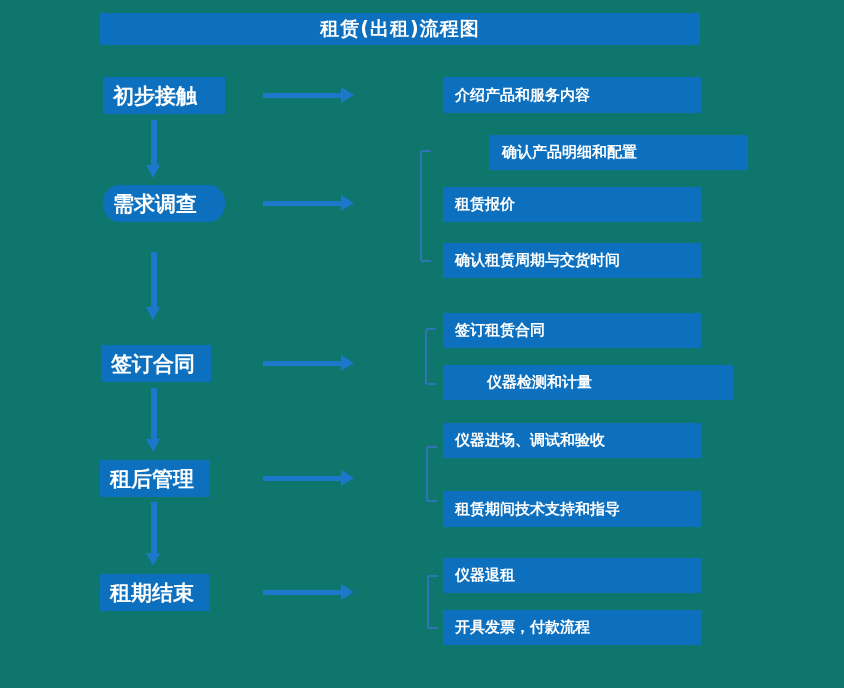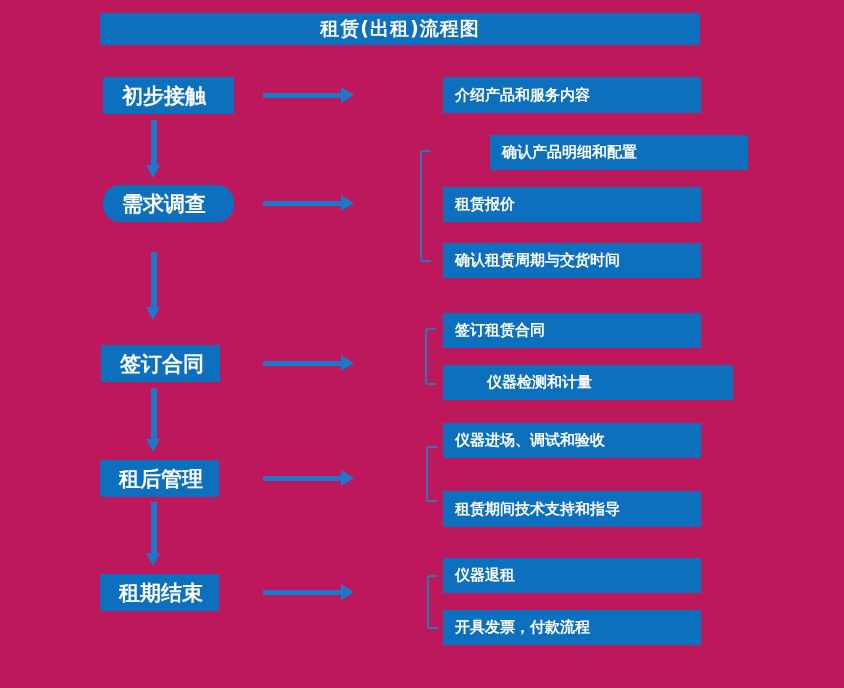--- a/index.html
+++ b/index.html
@@ -5,21 +5,21 @@
   html, body {
     margin: 0;
     padding: 0;
     background: #ffffff;
     font-family: "DejaVu Sans", "Liberation Sans", sans-serif;
   }
   .canvas {
     position: relative;
     width: 844px;
     height: 688px;
-    background: #be185d;
+    background: #0f766e;
     overflow: hidden;
   }
   .title-bar {
     position: absolute;
     left: 100px;
     top: 13px;
     width: 600px;
     height: 32px;
     background: var(--box-blue, #0c70bf);
     color: var(--text-white, #ffffff);
@@ -35,21 +35,21 @@
     background: var(--box-blue, #0c70bf);
     color: var(--text-white, #ffffff);
     font-weight: bold;
     display: flex;
     align-items: center;
     white-space: nowrap;
     overflow: hidden;
   }
   .box.left-step {
     font-size: 21px;
-    padding-left: 19px;
+    padding-left: 10px;
     width: 112px;
     height: 37px;
   }
   .box.left-wide { width: 112px; }
   .box.detail {
     left: 443px;
     width: 246px;
     height: 35px;
     font-size: 15px;
     padding-left: 12px;

